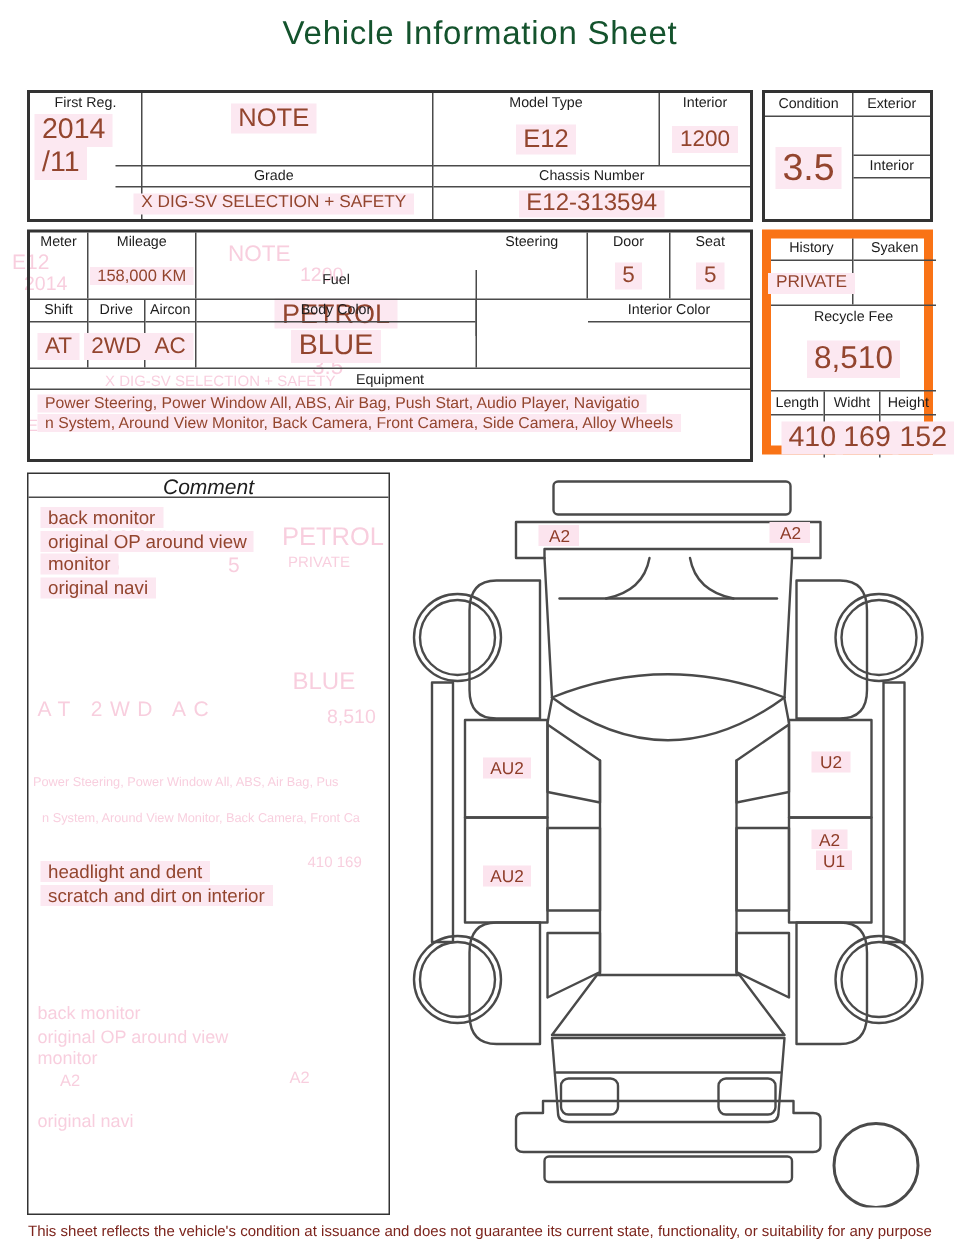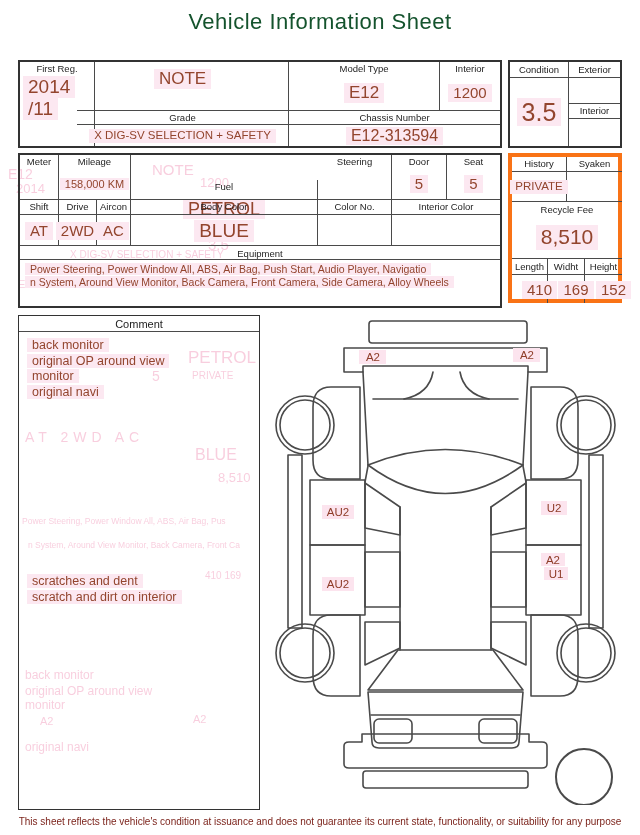--- a/index.html
+++ b/index.html
@@ -53,35 +53,35 @@
   .b1{left:0;width:39px;}   .b2{left:39px;width:38px;}  .b3{left:77px;width:34px;}
   .b4{left:111px;width:187px;}.b5{left:298px;width:74px;}.b6{left:372px;width:108px;}
   .subcell{position:absolute;top:0;height:100%;box-sizing:border-box;}
   .v-mile{height:30px;font-size:11px;}
   .v-fuel{height:30px;font-size:18px;}
   .v-num{height:30px;font-size:15px;}
   .v-shift{height:32px;font-size:15px;}
   .v-body{height:32px;font-size:19px;}
 
   
-  #t2r{left:508px;top:153px;width:114px;height:150px;border:4px solid #f97316;box-sizing:border-box;}
+  #t2r{left:508px;top:153px;width:114px;height:150px;border:6px solid #f97316;box-sizing:border-box;}
   .t2r-r1{left:0;top:0;width:110px;height:44px;}
   .hist{left:0;top:0;width:55px;height:44px;}
   .syak{left:55px;top:0;width:55px;height:44px;}
   .v-priv{height:30px;font-size:11.5px;}
   .recyhd{left:0;top:44px;width:110px;height:16px;line-height:16px;}
   .recyval{left:0;top:60px;width:110px;height:41px;font-size:21px;}
   .dims{left:0;top:101px;width:110px;height:45px;}
   .d1{left:0;width:36px;}.d2{left:36px;width:37px;}.d3{left:73px;width:37px;}
-  .v-dim{height:30px;font-size:15px;margin-left:20px;}
+  .v-dim{height:30px;font-size:19px;margin-left:20px;}
   .t2r-hd{height:14px;line-height:14px;}
 
   
   #notes{left:18px;top:315px;width:242px;height:495px;border:1.5px solid #333;box-sizing:border-box;}
-  .notehd{width:100%;height:16px;line-height:16px;font-size:11px;color:#1d1d1d;text-align:center;box-sizing:border-box;}
+  .notehd{width:100%;height:16px;line-height:16px;font-size:14px;color:#1d1d1d;text-align:center;box-sizing:border-box;font-style:italic;}
   .notebody{width:100%;box-sizing:border-box;padding:6px 8px;color:#93452e;font-size:12.5px;line-height:15px;}
   .notebody div{margin-bottom:.5px;}
   #comment-body{height:236px;}
 
   
   #disclaimer{left:0;top:816px;width:640px;text-align:center;font-size:10px;color:#7c241c;}
 
   
   #diagram{left:270px;top:315px;}
 
@@ -92,21 +92,21 @@
   .g2{left:8px;top:166px;font-size:14px;}
   .g3{left:16px;top:181px;font-size:13px;}
   .g4{left:208px;top:236px;font-size:15px;}
   .g5{left:70px;top:249px;font-size:10px;}
   .g6{left:18px;top:278px;font-size:11px;}
   .g7{left:58px;top:352px;font-size:11px;}
   .g8{left:188px;top:348px;font-size:17px;}
   .g9{left:72px;top:368px;font-size:14px;}
   .g10{left:152px;top:368px;font-size:14px;}
   .g11{left:192px;top:370px;font-size:10px;}
-  .g12{left:25px;top:429px;font-size:14px;letter-spacing:5px;}
+  .g12{left:25px;top:464px;font-size:14px;letter-spacing:5px;}
   .g13{left:195px;top:446px;font-size:16px;}
   .g14{left:218px;top:470px;font-size:13px;}
   .g15{left:22px;top:516px;font-size:8.5px;max-width:236px;overflow:hidden;}
   .g16{left:28px;top:540px;font-size:8.5px;max-width:230px;overflow:hidden;}
   .g17{left:205px;top:570px;font-size:10px;}
   .g18{left:25px;top:668px;font-size:12px;}
   .g19{left:25px;top:684px;font-size:12px;}
   .g20{left:25px;top:698px;font-size:12px;}
   .g21{left:25px;top:740px;font-size:12px;}
   .g22{left:40px;top:715px;font-size:11px;}
@@ -251,24 +251,20 @@
         <div class="val v-shift">
             <span class="hl">AC</span>
           </div>
       </div>
       <div class="subcell b4 br">
         <div class="hd bb">Body Color</div>
         <div class="val v-body">
             <span class="hl">BLUE</span>
           </div>
       </div>
-      <div class="subcell b5 br">
-        <div class="hd bb">Color No.</div>
-        <div class="val v-shift"></div>
-      </div>
       <div class="subcell b6">
         <div class="hd bb">Interior Color</div>
         <div class="val v-shift"></div>
       </div>
     </div>
     <div class="cell eqhd hd bt bb">Equipment</div>
     <div class="cell eqtx">
       <div><span class="hl">Power Steering, Power Window All, ABS, Air Bag, Push Start, Audio Player, Navigatio</span></div>
       <div><span class="hl">n System, Around View Monitor, Back Camera, Front Camera, Side Camera, Alloy Wheels</span></div>
     </div>
@@ -315,21 +311,21 @@
 
   <div id="notes" class="abs">
     <div class="notehd bb">Comment</div>
     <div class="notebody" id="comment-body">
       <div><span class="hl">back monitor</span></div>
       <div><span class="hl">original OP around view</span></div>
       <div><span class="hl">monitor</span></div>
       <div><span class="hl">original navi</span></div>
     </div>
     <div class="notebody">
-      <div><span class="hl">scratches and dent</span></div>
+      <div><span class="hl">headlight and dent</span></div>
       <div><span class="hl">scratch and dirt on interior</span></div>
     </div>
   </div>
 
   <svg id="diagram" class="abs" width="370" height="490" viewBox="0 0 370 490">
     <g fill="none" stroke="#4a4a4a" stroke-width="1.6" stroke-linejoin="round" stroke-linecap="round">
 
       <rect x="99" y="6" width="158" height="22" rx="3"></rect>
       <path d="M74,33 H277 V57 H258 V51 H93 V57 H74 Z"></path>
       <path d="M93,57 L98,150"></path>

